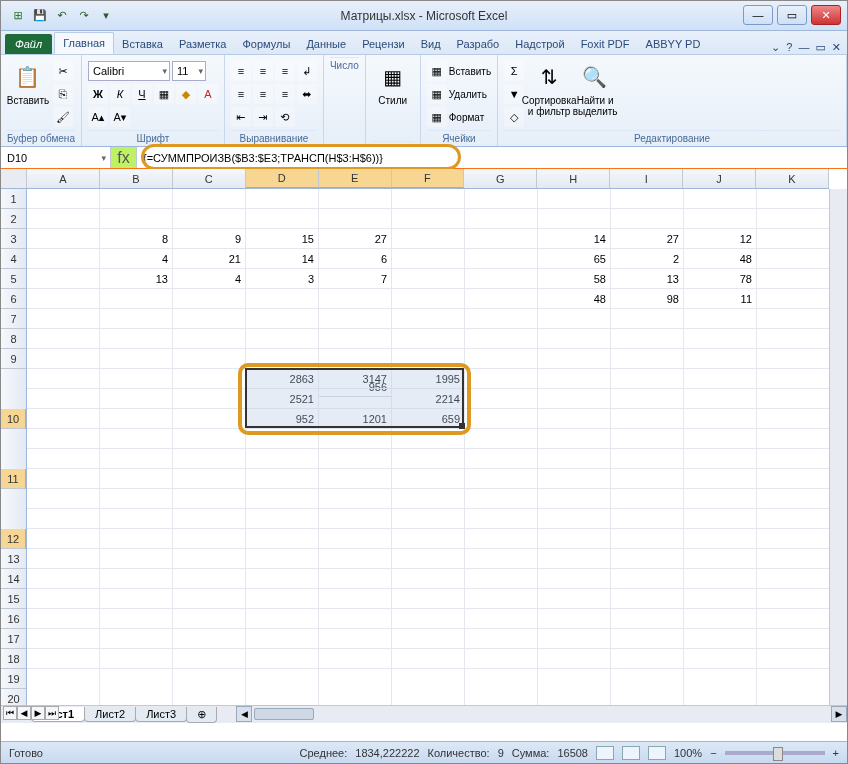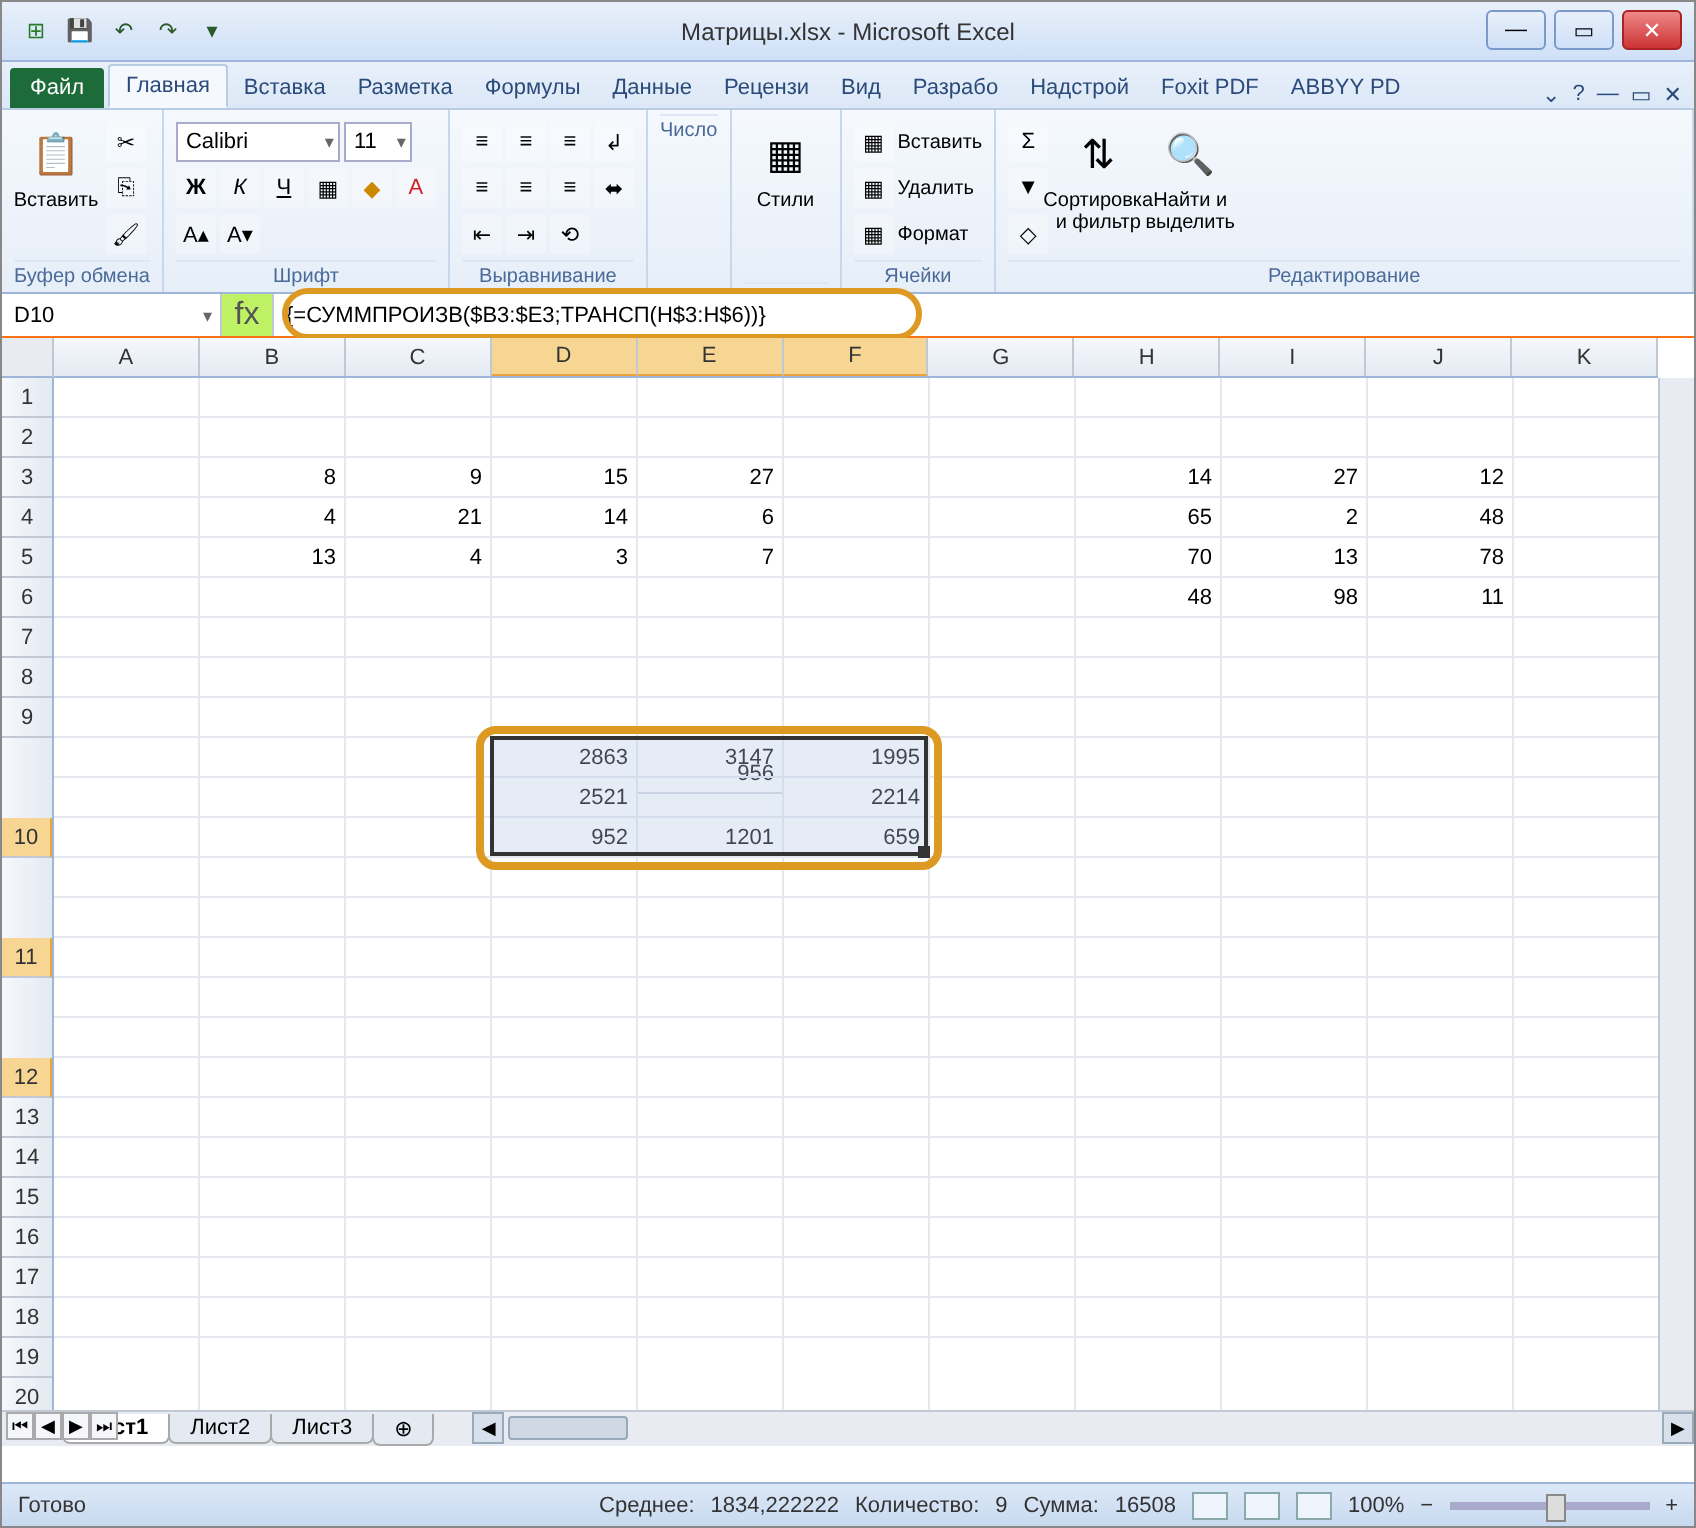--- a/index.html
+++ b/index.html
@@ -10,21 +10,21 @@
 .qat { display: flex; align-items: center; gap: 4px; padding-left: 8px; }
 .qat-icon { width: 18px; height: 18px; display: flex; align-items: center; justify-content: center; font-size: 11px; color: #2a5a2a; }
 .title-text { position: absolute; left: 50%; transform: translateX(-50%); font-size: 12px; color: #333; }
 .win-controls { position: absolute; right: 6px; top: 4px; display: flex; gap: 4px; }
 .win-btn { width: 30px; height: 20px; border: 1px solid #7a9acc; border-radius: 3px; background: linear-gradient(#e8f0fa,#cfe0f7); display:flex;align-items:center;justify-content:center;font-size:11px;}
 .win-close { background: linear-gradient(#e88,#c33); color:#fff; border-color:#a22;}
 
 
 .ribbon-tabs { height: 24px; background: linear-gradient(#e8f0fa,#dce8f7); display: flex; align-items: flex-end; padding-left: 4px; border-bottom: 1px solid #b8cce4; font-size: 11px; }
 .tab { padding: 4px 8px; color: #2a4a7a; cursor: pointer; }
-.tab.file { background: #1e6b3a; color: #fff; border-radius: 2px 2px 0 0; margin-right: 2px; padding: 4px 10px;}
+.tab.file { background: #1e6b3a; color: #fff; border-radius: 2px 2px 0 0; margin-right: 2px; padding: 4px 10px; font-style: italic;}
 .tab.active { background: #f5f9fd; border: 1px solid #b8cce4; border-bottom: 1px solid #f5f9fd; border-radius: 2px 2px 0 0; }
 .ribbon-right { margin-left: auto; display:flex; gap:6px; padding-right:6px; color:#2a4a7a; font-size:11px;}
 
 
 .ribbon { height: 92px; background: linear-gradient(#f5f9fd,#e6eef8); border-bottom: 1px solid #9db6d9; display: flex; font-size: 11px; }
 .group { border-right: 1px solid #c8d8ec; padding: 2px 6px 0 6px; display: flex; flex-direction: column; }
 .group-body { flex: 1; display: flex; align-items: flex-start; gap: 4px; }
 .group-label { text-align: center; font-size: 10px; color: #4a6a9a; padding: 2px 0; border-top: 1px solid #dce8f7; }
 .big-btn { width: 42px; display: flex; flex-direction: column; align-items: center; gap: 2px; padding-top: 4px; }
 .big-icon { width: 32px; height: 32px; display:flex;align-items:center;justify-content:center;font-size:20px;}
@@ -294,21 +294,21 @@
       <div class="cell" style="left: 146px; top: 60px; width: 73px;">21</div>
       <div class="cell" style="left: 219px; top: 60px; width: 73px;">14</div>
       <div class="cell" style="left: 292px; top: 60px; width: 73px;">6</div>
       <div class="cell" style="left: 511px; top: 60px; width: 73px;">65</div>
       <div class="cell" style="left: 584px; top: 60px; width: 73px;">2</div>
       <div class="cell" style="left: 657px; top: 60px; width: 73px;">48</div>
       <div class="cell" style="left: 73px; top: 80px; width: 73px;">13</div>
       <div class="cell" style="left: 146px; top: 80px; width: 73px;">4</div>
       <div class="cell" style="left: 219px; top: 80px; width: 73px;">3</div>
       <div class="cell" style="left: 292px; top: 80px; width: 73px;">7</div>
-      <div class="cell" style="left: 511px; top: 80px; width: 73px;">70</div>
+      <div class="cell" style="left: 511px; top: 80px; width: 73px;">58</div>
       <div class="cell" style="left: 584px; top: 80px; width: 73px;">13</div>
       <div class="cell" style="left: 657px; top: 80px; width: 73px;">78</div>
       <div class="cell" style="left: 511px; top: 100px; width: 73px;">48</div>
       <div class="cell" style="left: 584px; top: 100px; width: 73px;">98</div>
       <div class="cell" style="left: 657px; top: 100px; width: 73px;">11</div>
       <div class="cell" style="left: 219px; top: 180px; width: 73px;">2863</div>
       <div class="cell" style="left: 292px; top: 180px; width: 73px;">3147</div>
       <div class="cell" style="left: 365px; top: 180px; width: 73px;">1995</div>
       <div class="cell" style="left: 219px; top: 200px; width: 73px;">2521</div>
       <div class="cell" style="left: 292px; top: 188px; width: 73px;">956</div>

